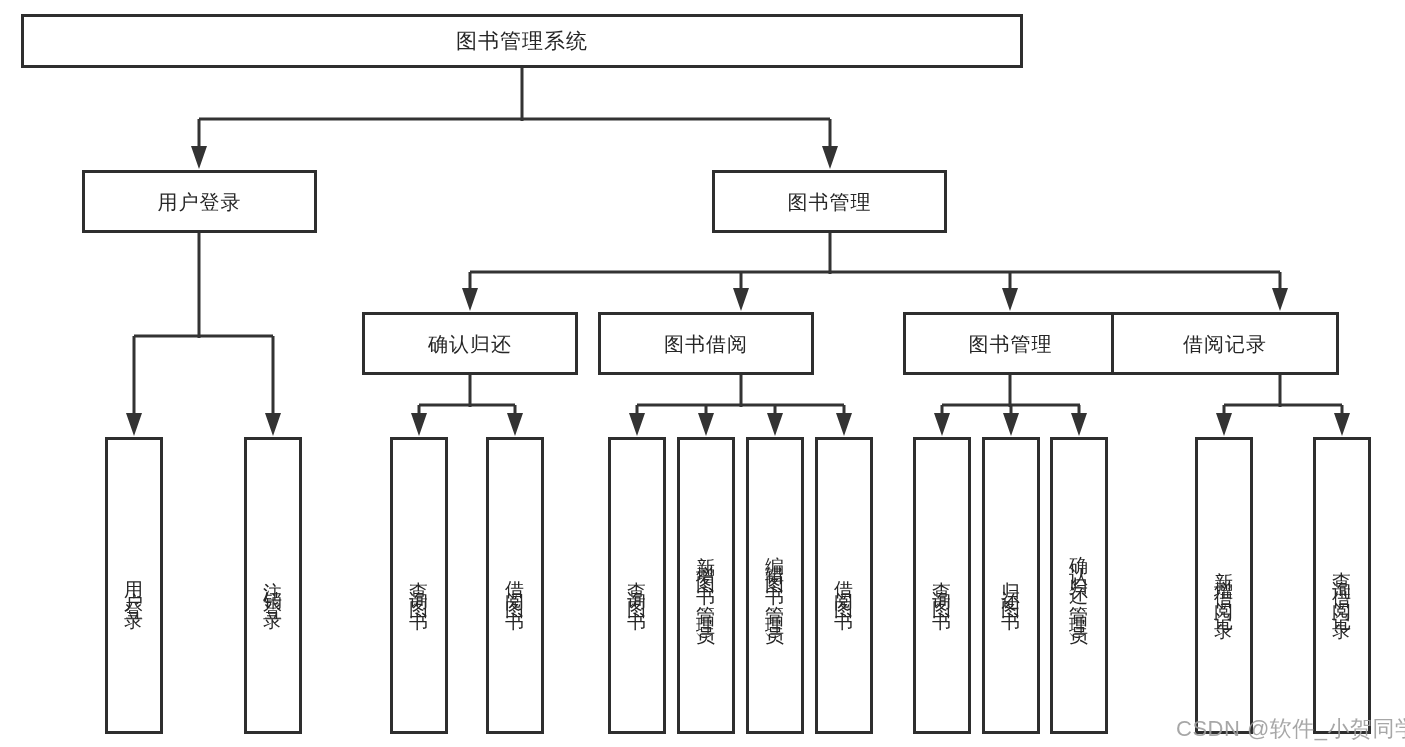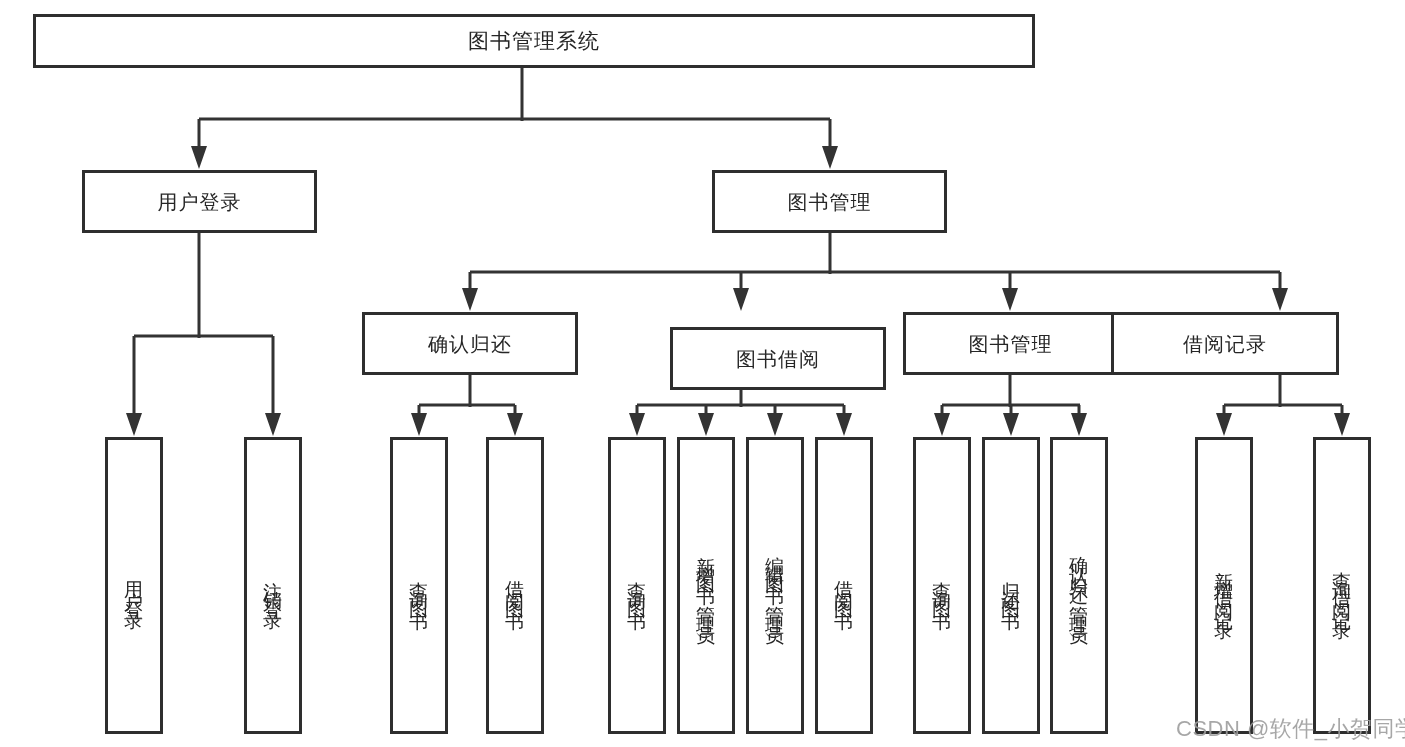--- a/index.html
+++ b/index.html
@@ -33,21 +33,20 @@
     text-align: center;
   }
   .node-h {
     font-size: 20px;
     letter-spacing: 1px;
     line-height: 1.2;
     white-space: nowrap;
   }
   .node-root {
     font-size: 21px;
-    margin-left: 12px;
   }
   .node-leaf {
     width: 58px;
     height: 297px;
     top: 437px;
     writing-mode: vertical-rl;
     text-orientation: mixed;
     font-size: 19px;
     line-height: 1;
     letter-spacing: 10px;
@@ -129,21 +128,21 @@
       M1216 413 H1232 L1224 436 Z
       M1334 413 H1350 L1342 436 Z"></path>
   </svg>
 
   <div class="node node-h node-root" style="left:21px; top:14px; width:1002px; height:54px;">图书管理系统</div>
 
   <div class="node node-h" style="left:82px; top:170px; width:235px; height:63px;">用户登录</div>
   <div class="node node-h" style="left:712px; top:170px; width:235px; height:63px;text-align:right;">图书管理</div>
 
   <div class="node node-h" style="left:362px; top:312px; width:216px; height:63px;">确认归还</div>
-  <div class="node node-h" style="left:670px; top:312px; width:216px; height:63px;margin-top:15px;">图书借阅</div>
+  <div class="node node-h" style="left:598px; top:312px; width:216px; height:63px;">图书借阅</div>
   <div class="node node-h" style="left:903px; top:312px; width:215px; height:63px;">图书管理</div>
   <div class="node node-h" style="left:1111px; top:312px; width:228px; height:63px;">借阅记录</div>
 
   <div class="node node-leaf" style="left:105px;">
     <span class="v-label">用户登录</span>
   </div>
   <div class="node node-leaf" style="left:244px;">
     <span class="v-label">注销登录</span>
   </div>
 

